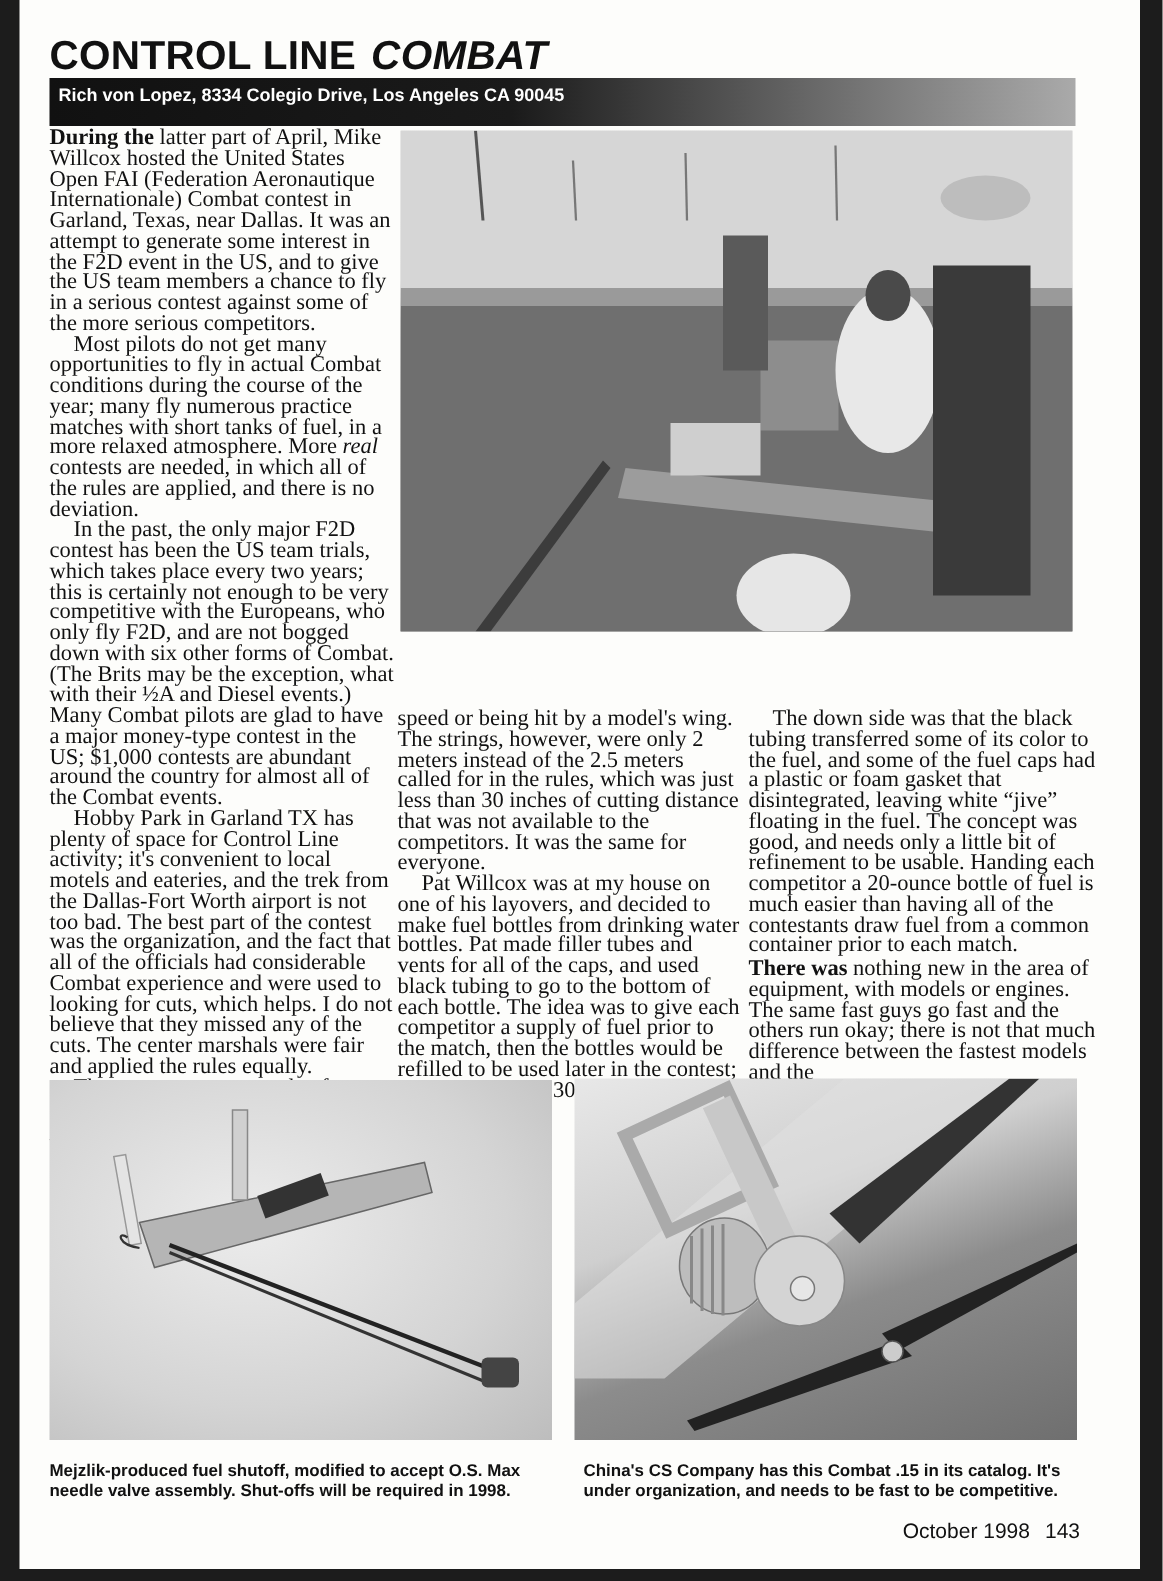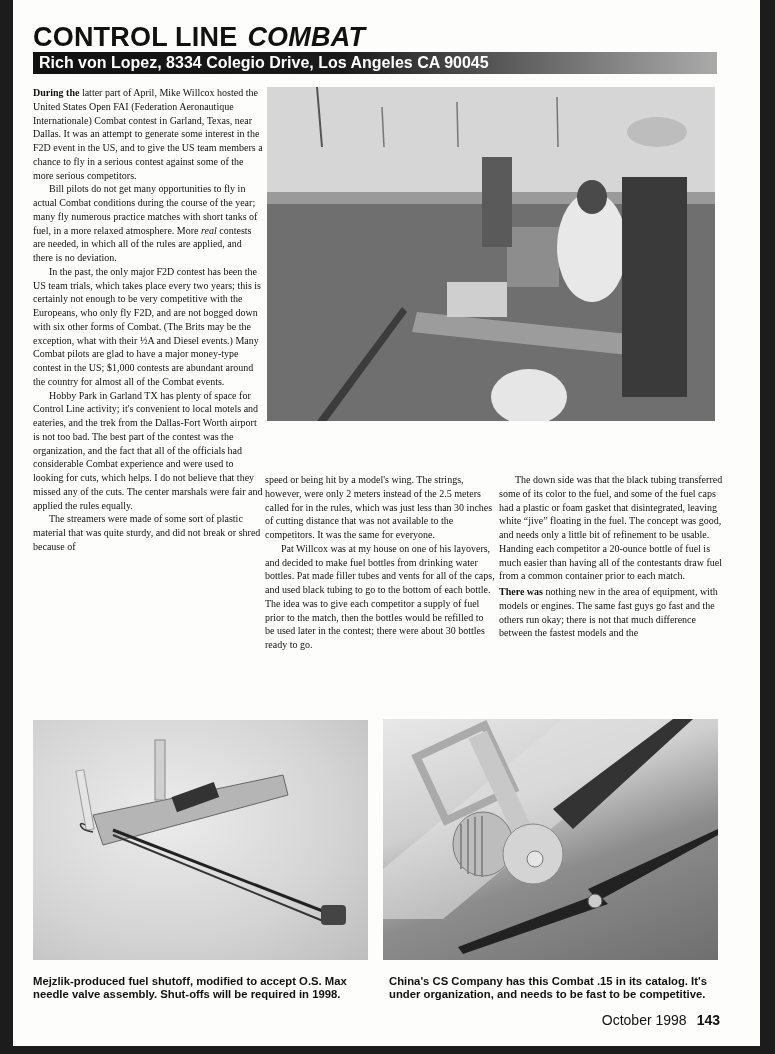--- a/index.html
+++ b/index.html
@@ -10,27 +10,27 @@
     position: absolute; left: 13px; top: 0; width: 747px; height: 1046px;
     background: #fdfdfb;
   }
   .title {
     position: absolute; left: 20px; top: 22px; margin: 0;
     font-family: "Liberation Sans", sans-serif; font-weight: bold; font-size: 27px;
     letter-spacing: 0.2px; color: #111;
   }
   .title .it { font-style: italic; margin-left: 10px; }
   .byline {
-    position: absolute; left: 20px; top: 52px; width: 684px; height: 22px;
+    position: absolute; left: 20px; top: 52px; width: 684px; height: 32px;
     background: linear-gradient(to right, #111 0%, #1a1a1a 45%, #777 80%, #aaa 100%);
     color: #fff; font-family: "Liberation Sans", sans-serif; font-weight: bold;
-    font-size: 16px; line-height: 22px; padding-left: 6px; box-sizing: border-box;
+    font-size: 12px; line-height: 22px; padding-left: 6px; box-sizing: border-box;
   }
   .col {
-    position: absolute; font-family: "Liberation Serif", serif; font-size: 10px;
+    position: absolute; font-family: "Liberation Serif", serif; font-size: 15px;
     line-height: 13.75px; color: #111; text-align: left;
   }
   .col p { margin: 0; text-indent: 16px; }
   .col p.first { text-indent: 0; }
   .col p.gap { margin-top: 2px; text-indent: 0; }
   .lead { font-weight: bold; }
   .col1 { left: 20px; top: 86px; width: 230px; }
   .col2 { left: 252px; top: 473px; width: 230px; }
   .col3 { left: 486px; top: 473px; width: 232px; }
   .photo { position: absolute; overflow: hidden; }
@@ -44,35 +44,35 @@
     position: absolute; font-family: "Liberation Sans", sans-serif; font-weight: bold;
     font-size: 11.3px; line-height: 13px; color: #111;
   }
   .cap1 { left: 254px; top: 435px; width: 460px; }
   .cap2 { left: 20px; top: 975px; width: 345px; }
   .cap3 { left: 376px; top: 975px; width: 340px; }
   .folio {
     position: absolute; right: 40px; top: 1012px;
     font-family: "Liberation Sans", sans-serif; font-size: 14px; color: #111;
   }
-  .folio .num { font-weight: bold; margin-left: 10px; }
+  .folio .num { font-weight: normal; margin-left: 10px; }
   svg { display: block; }
 </style>
 </head>
 <body>
 
 <div class="page">
 
   <h1 class="title"><span>CONTROL LINE</span><span class="it">COMBAT</span></h1>
 
   <div class="byline">Rich von Lopez, 8334 Colegio Drive, Los Angeles CA  90045</div>
 
   <div class="col col1">
     <p class="first"><span class="lead">During the</span><span> latter part of April, Mike Willcox hosted the United States Open FAI (Federation Aeronautique Internationale) Combat contest in Garland, Texas, near Dallas. It was an attempt to generate some interest in the F2D event in the US, and to give the US team members a chance to fly in a serious contest against some of the more serious competitors.</span></p>
-    <p><span>Bill pilots do not get many opportunities to fly in actual Combat conditions during the course of the year; many fly numerous practice matches with short tanks of fuel, in a more relaxed atmosphere. More </span><i>real</i><span> contests are needed, in which all of the rules are applied, and there is no deviation.</span></p>
+    <p><span>Most pilots do not get many opportunities to fly in actual Combat conditions during the course of the year; many fly numerous practice matches with short tanks of fuel, in a more relaxed atmosphere. More </span><i>real</i><span> contests are needed, in which all of the rules are applied, and there is no deviation.</span></p>
     <p>In the past, the only major F2D contest has been the US team trials, which takes place every two years; this is certainly not enough to be very competitive with the Europeans, who only fly F2D, and are not bogged down with six other forms of Combat. (The Brits may be the exception, what with their ½A and Diesel events.) Many Combat pilots are glad to have a major money-type contest in the US; $1,000 contests are abundant around the country for almost all of the Combat events.</p>
     <p>Hobby Park in Garland TX has plenty of space for Control Line activity; it's convenient to local motels and eateries, and the trek from the Dallas-Fort Worth airport is not too bad. The best part of the contest was the organization, and the fact that all of the officials had considerable Combat experience and were used to looking for cuts, which helps. I do not believe that they missed any of the cuts. The center marshals were fair and applied the rules equally.</p>
     <p>The streamers were made of some sort of plastic material that was quite sturdy, and did not break or shred because of</p>
   </div>
 
   <div class="photo photo1">
     <svg width="448" height="334" viewBox="0 0 448 334">
       <rect x="0" y="0" width="448" height="110" fill="#d6d6d6"></rect>
       <rect x="0" y="105" width="448" height="12" fill="#9a9a9a"></rect>
       <rect x="0" y="117" width="448" height="217" fill="#6f6f6f"></rect>

